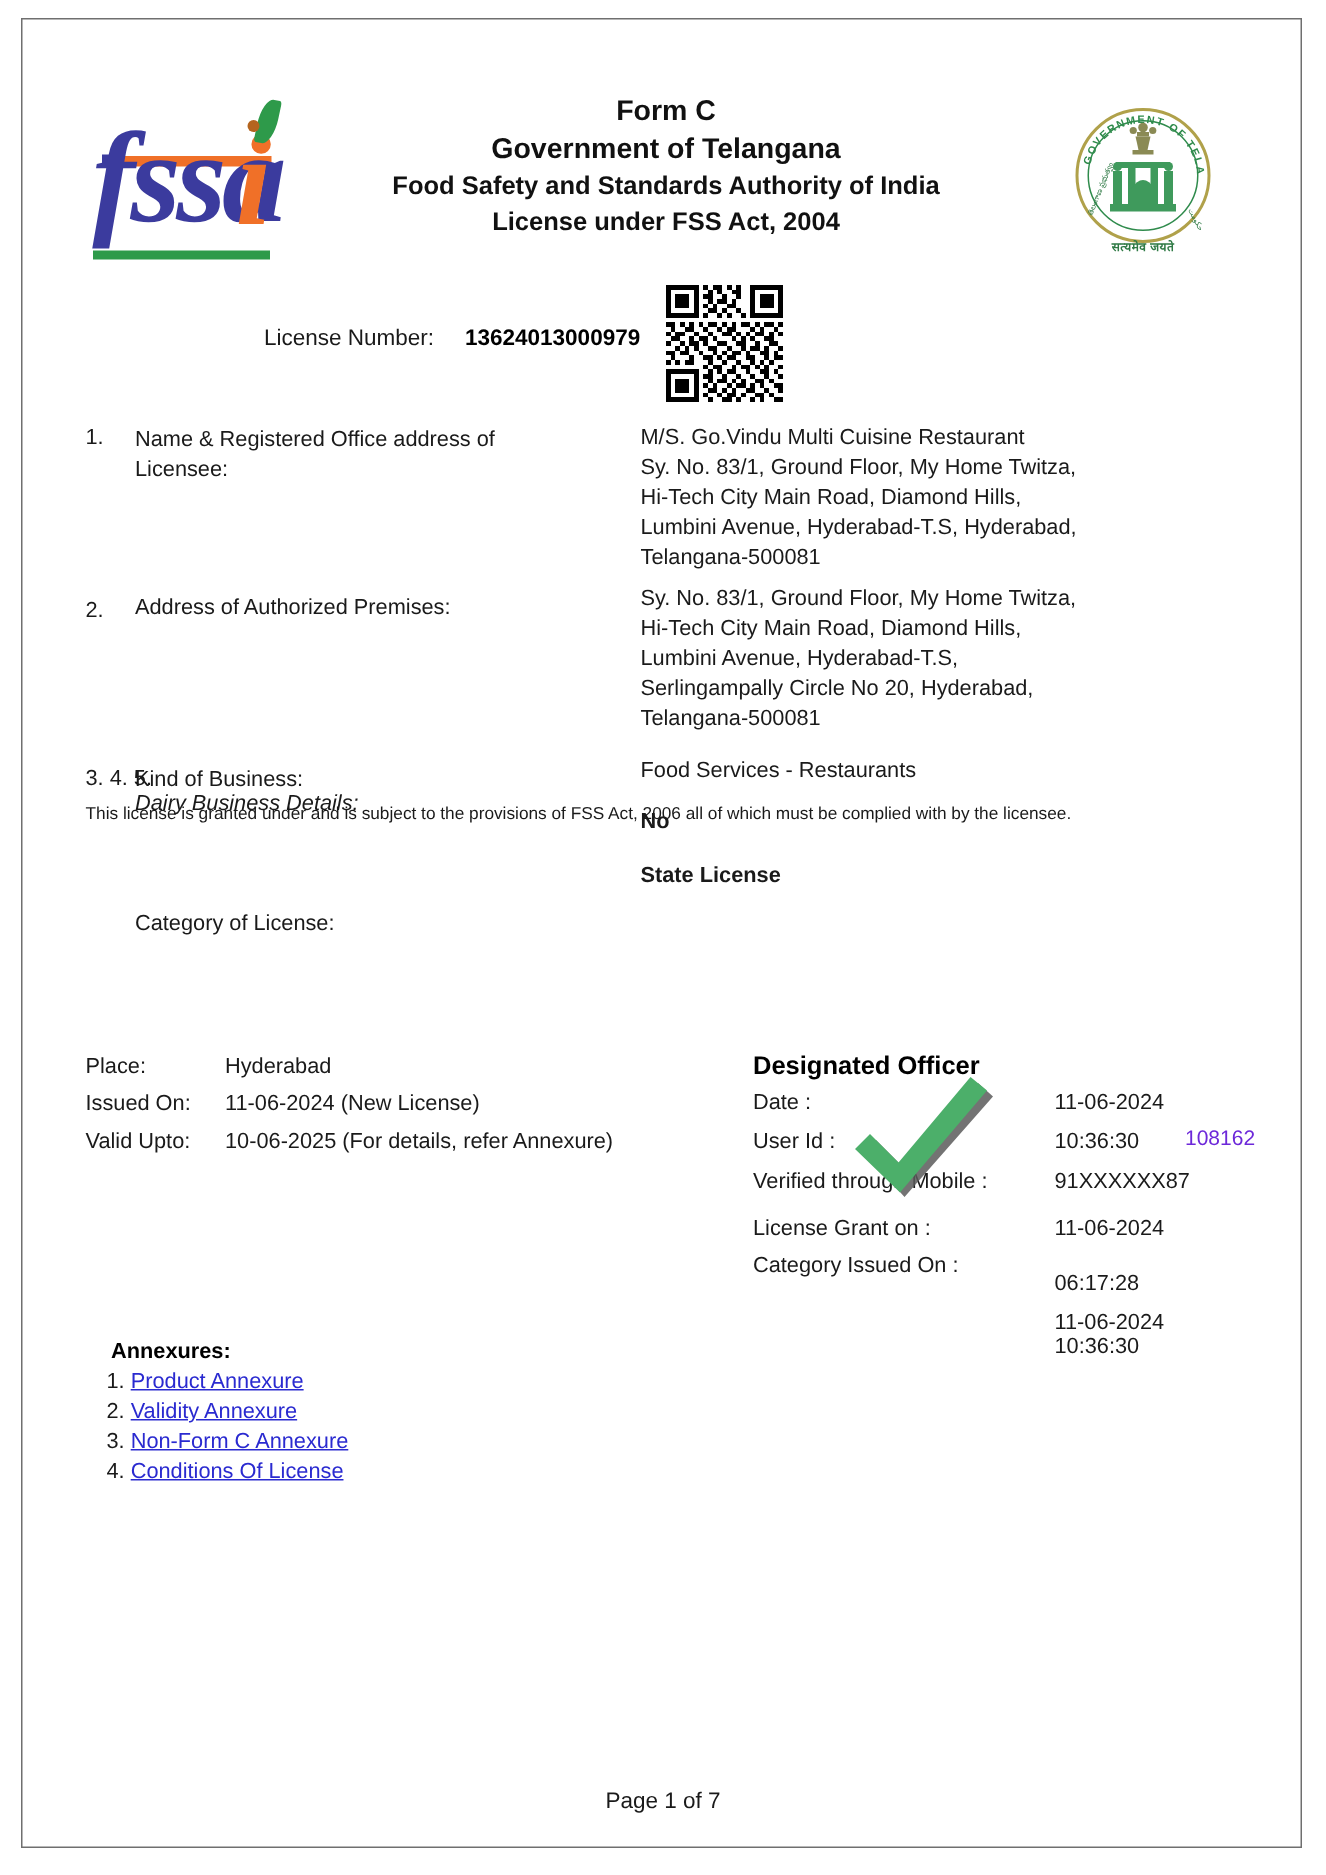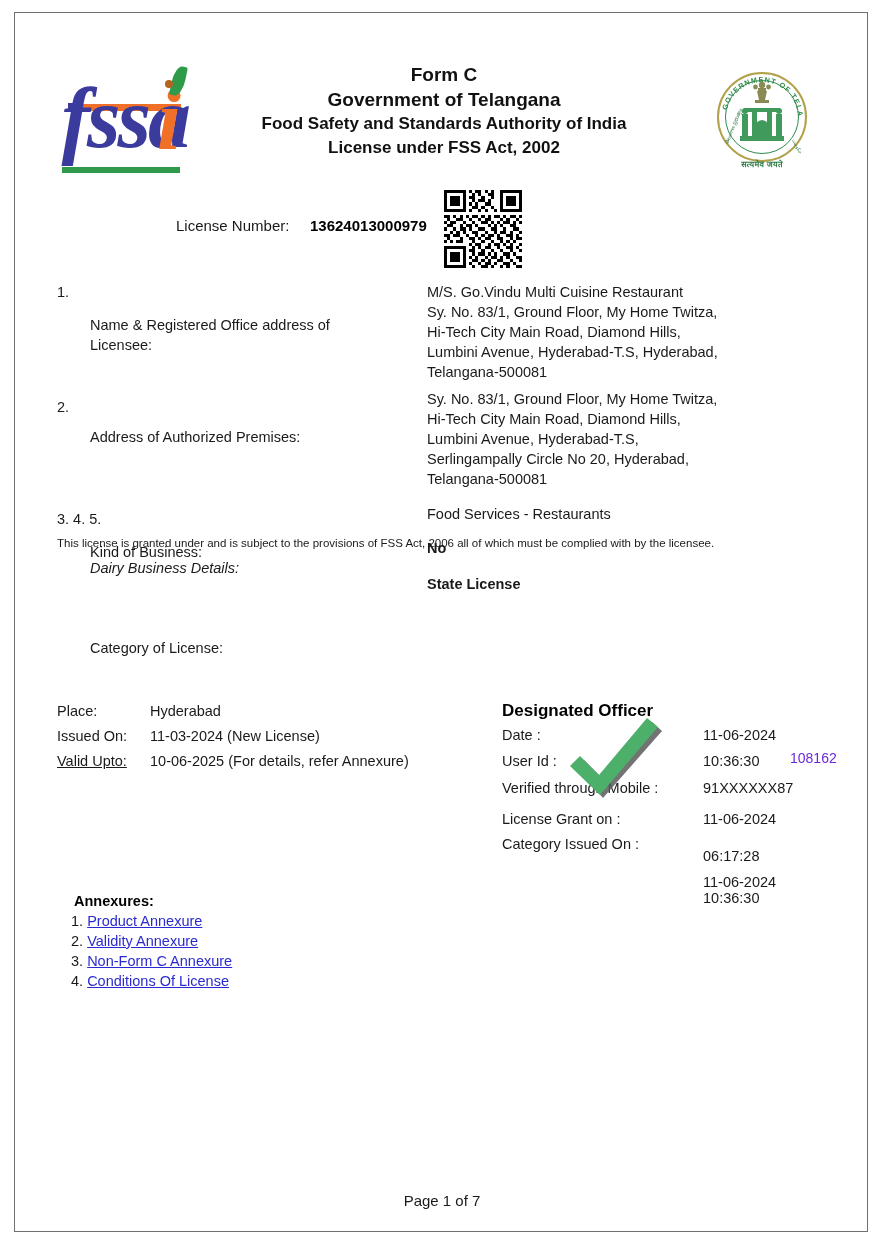--- a/index.html
+++ b/index.html
@@ -193,21 +193,20 @@
   .row-num {
     position: absolute;
     font-size: 14.5px;
     color: #1a1a1a;
   }
   .row-label {
     position: absolute;
     font-size: 14.5px;
     color: #1a1a1a;
     line-height: 20px;
-    margin-top: 32px;
   }
   .row-value {
     position: absolute;
     left: 427px;
     font-size: 14.5px;
     color: #1a1a1a;
     line-height: 20px;
     white-space: pre-line;
   }
   .row-value.bold { font-weight: 700; }
@@ -332,21 +331,21 @@
     <div class="dot-i">i</div>
     <div class="leaf"></div>
     <div class="leaf-dot"></div>
     <div class="bar-green"></div>
   </div>
 
   <div class="doc-title">
     <div class="l1">Form C</div>
     <div class="l2">Government of Telangana</div>
     <div class="l3">Food Safety and Standards Authority of India</div>
-    <div class="l4">License under FSS Act, 2002</div>
+    <div class="l4">License under FSS Act, 2004</div>
   </div>
 
   <div class="emblem">
     <div class="ring-outer"></div>
     <div class="ring-inner"></div>
     <svg width="96" height="96" viewBox="0 0 96 96">
       <defs>
         <path id="arcpath" d="M 12,48 A 36,36 0 0 1 84,48"></path>
       </defs>
       <text font-size="7.2" font-weight="700" fill="#2f8b4c" letter-spacing="1.1" font-family="Liberation Sans, sans-serif">
@@ -577,22 +576,22 @@
 
   <div class="row-label" style="left:90px; top:526px;font-style:italic;">Dairy Business Details:</div>
   <div class="row-value" style="top:538px; font-weight:700;">No</div>
 
   <div class="row-label" style="left:90px; top:606px;">Category of License:</div>
   <div class="row-value bold" style="top:574px;">State License</div>
 
   <div class="ll-label" style="top:703px;">Place:</div>
   <div class="ll-value" style="top:703px;">Hyderabad</div>
   <div class="ll-label" style="top:728px;">Issued On:</div>
-  <div class="ll-value" style="top:728px;">11-03-2024 (New License)</div>
-  <div class="ll-label" style="top:753px;text-decoration:underline;">Valid Upto:</div>
+  <div class="ll-value" style="top:728px;">11-06-2024 (New License)</div>
+  <div class="ll-label" style="top:753px;">Valid Upto:</div>
   <div class="ll-value" style="top:753px;">10-06-2025 (For details, refer Annexure)</div>
 
   <div class="do-title">Designated Officer</div>
 
   <div class="do-label" style="top:727px;">Date :</div>
   <div class="do-value" style="top:727px;">11-06-2024</div>
 
   <div class="do-label" style="top:753px;">User Id :</div>
   <div class="do-value" style="top:753px;">10:36:30</div>
   <div class="do-userid">108162</div>

